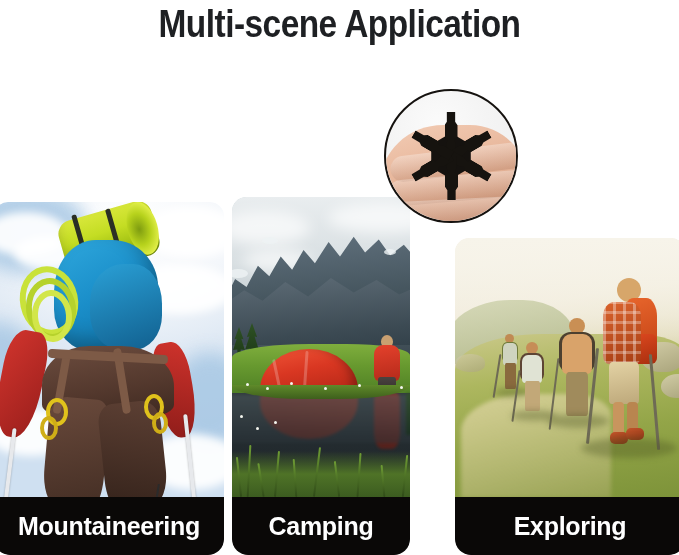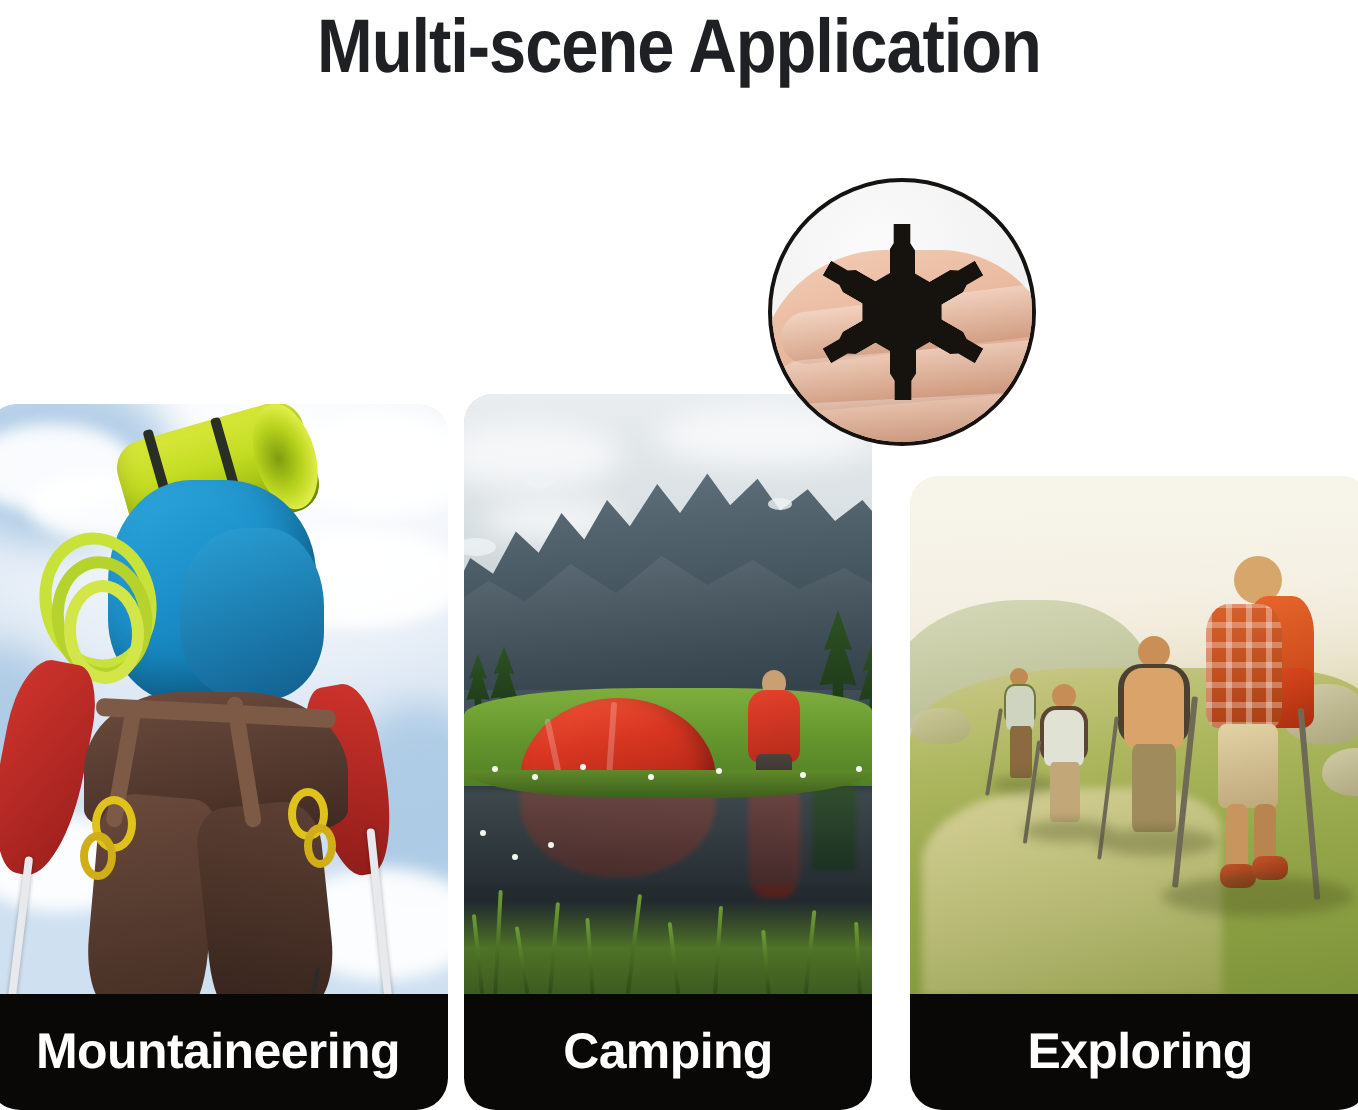--- a/index.html
+++ b/index.html
@@ -62,21 +62,21 @@
     color: #ffffff;
     font-family: "Liberation Sans", sans-serif;
     font-size: 25px;
     font-weight: bold;
     letter-spacing: -0.3px;
     line-height: 28px;
   }
 
   
   #panel-1 { left: -6px;  top: 202px; width: 230px; height: 353px; }
-  #panel-2 { left: 232px; top: 197px; width: 204px; height: 358px; }
+  #panel-2 { left: 232px; top: 197px; width: 178px; height: 358px; }
   #panel-3 { left: 455px; top: 238px; width: 230px; height: 317px; }
 
   #panel-1 .panel-photo { height: 295px; }
   #panel-2 .panel-photo { height: 300px; }
   #panel-3 .panel-photo { height: 259px; }
 
   
   .sc1 {
     position: absolute; inset: 0;
     background:

